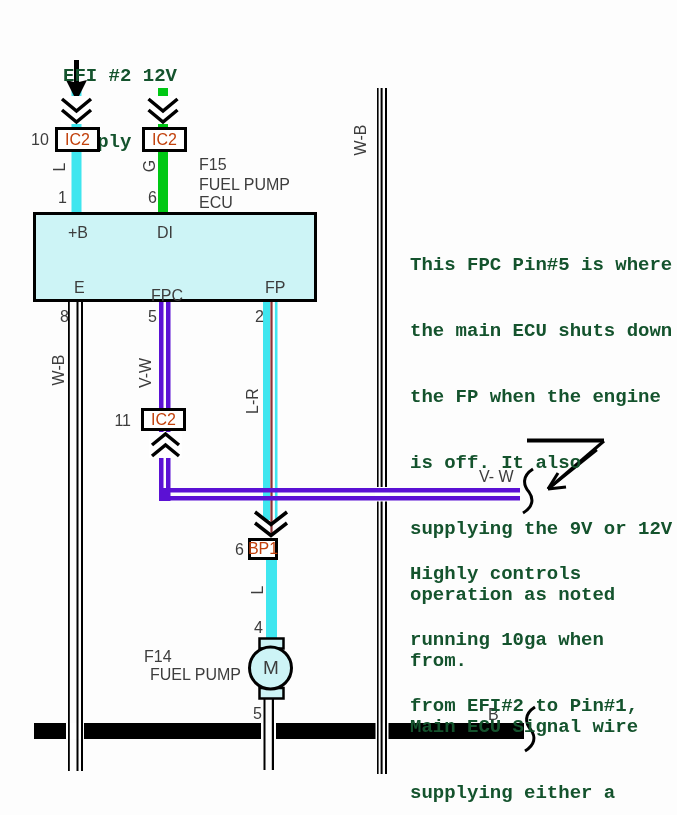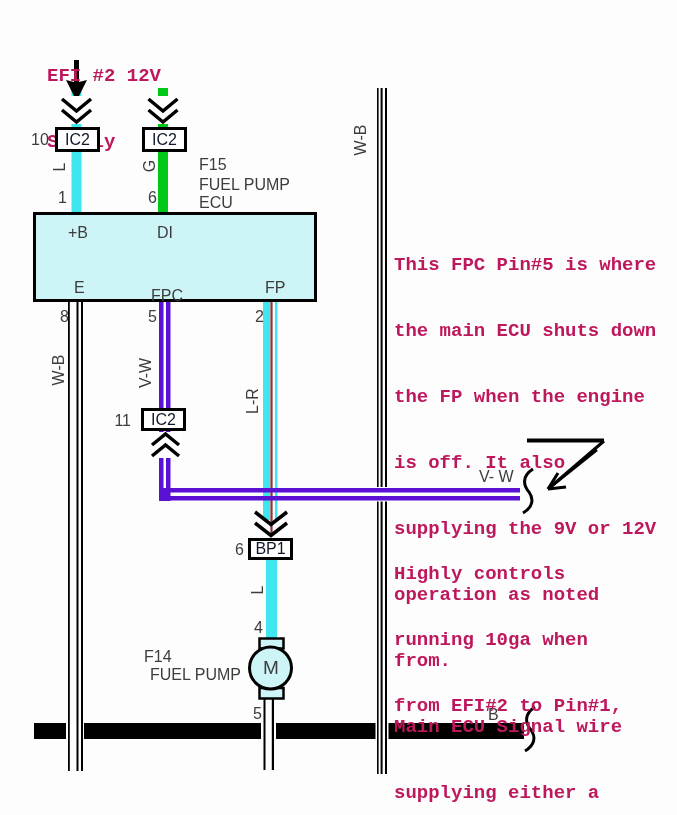--- a/index.html
+++ b/index.html
@@ -1,25 +1,25 @@
 <!DOCTYPE html>
 <html><head>
 <meta charset="utf-8">
 <style>
   html,body{margin:0;padding:0;background:#fff;}
   .canvas{position:relative;width:677px;height:815px;background:#fdfdfd;overflow:hidden;
           font-family:"Liberation Sans",sans-serif;}
   .gfx{position:absolute;left:0;top:0;}
-  .note{position:absolute;font:bold 19px/22px "Liberation Mono",monospace;color:#be185d;white-space:pre;}
+  .note{position:absolute;font:bold 19px/22px "Liberation Mono",monospace;color:#14532d;white-space:pre;margin-left:16px;}
   .noteline{height:22px;}
   .lbl{position:absolute;font:16px "Liberation Sans",sans-serif;color:#3d3d3d;white-space:nowrap;}
   .vlbl{transform:translate(-50%,-50%) rotate(-90deg);}
   .box{position:absolute;box-sizing:border-box;background:#fff;border:3px solid #000;
        display:flex;align-items:center;justify-content:center;
-       font:16px "Liberation Sans",sans-serif;color:#0f172a;}
+       font:16px "Liberation Sans",sans-serif;color:#c2410c;}
   .ecu{position:absolute;left:33px;top:212px;width:284px;height:90px;box-sizing:border-box;
        border:3px solid #000;background:#cdf4f6;}
   .ecu .lbl{position:absolute;}
 </style>
 </head>
 <body>
 
 <div class="canvas">
 
   <svg class="gfx" width="677" height="815" viewBox="0 0 677 815">
@@ -156,21 +156,21 @@
 
   <span class="lbl" style="left:109px;top:412px;width:22px;text-align:right;">11</span>
   <div class="box" style="left:141px;top:408px;width:45px;height:23px;">
     <span>IC2</span>
   </div>
 
   <span class="lbl" style="left:479px;top:468px;">V- W</span>
   <span class="lbl" style="left:488px;top:706px;">B</span>
 
   <span class="lbl" style="left:230px;top:541px;width:14px;text-align:right;">6</span>
-  <div class="box" style="left:248px;top:538px;width:45px;height:22px;">
+  <div class="box" style="left:248px;top:538px;width:30px;height:22px;">
     <span>BP1</span>
   </div>
 
   <span class="lbl vlbl" style="left:258px;top:590px;">L</span>
   <span class="lbl" style="left:254px;top:619px;">4</span>
   <span class="lbl" style="left:253px;top:705px;">5</span>
 
   <div class="lbl" style="left:144px;top:648px;">F14</div>
   <div class="lbl" style="left:150px;top:666px;">FUEL PUMP</div>
   <span class="lbl" style="left:262px;top:657px;width:18px;text-align:center;font-size:19px;">M</span>

